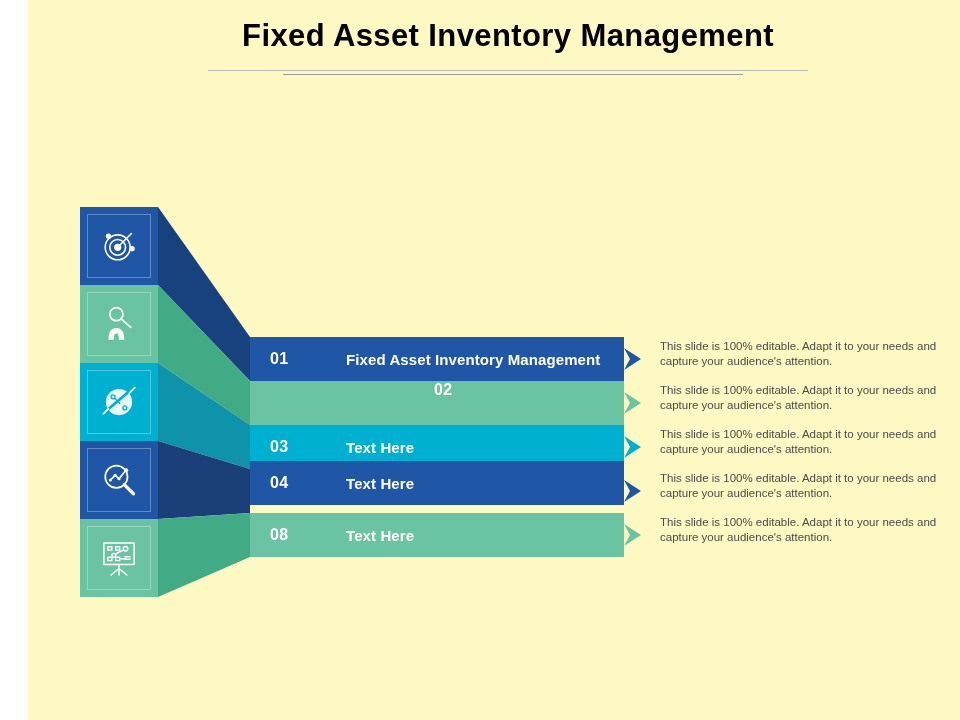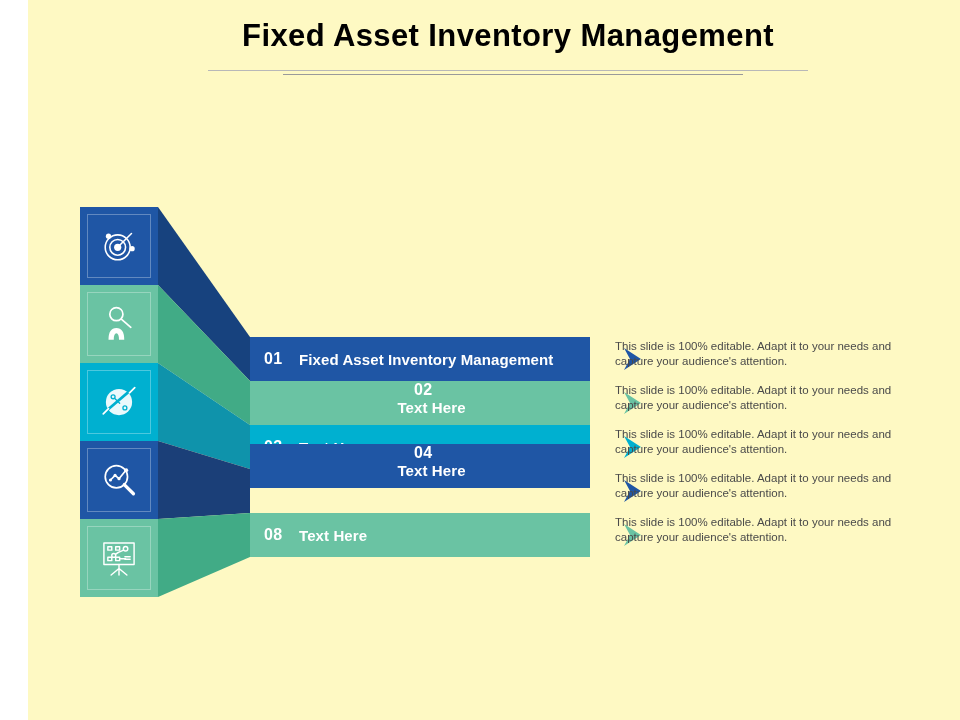--- a/index.html
+++ b/index.html
@@ -20,35 +20,35 @@
   .svg-layer{position:absolute;left:0;top:0;width:960px;height:720px;}
 
   
   .icon-tile{position:absolute;left:52px;width:78px;height:78px;box-sizing:border-box;}
   .icon-inner{position:absolute;left:7px;top:7px;right:7px;bottom:7px;border:1px solid rgba(255,255,255,.30);box-sizing:border-box;}
   .icon-glyph{position:absolute;left:0;top:0;width:78px;height:78px;display:flex;align-items:center;justify-content:center;}
   .icon-glyph svg{width:42px;height:42px;display:block;}
 
   
   .bar{
-    position:absolute;left:222px;width:340px;height:44px;
-    display:flex;align-items:center;box-sizing:border-box;padding-left:14px;
+    position:absolute;left:222px;width:374px;height:44px;
+    display:flex;align-items:center;box-sizing:border-box;padding-left:20px;gap:41px;
   }
   .bar-num{
     font-size:16px;font-weight:700;color:#ffffff;min-width:26px;
     font-family:"Liberation Sans",sans-serif;letter-spacing:.3px;
   }
   .bar-label{
     font-size:15px;font-weight:700;color:#ffffff;margin-left:9px;
     font-family:"Liberation Sans",sans-serif;white-space:nowrap;letter-spacing:.1px;
   }
 
   
   .desc{
-    position:absolute;left:587px;width:282px;
+    position:absolute;left:632px;width:282px;
     font-size:11.5px;line-height:15px;color:#4a4a4a;
     font-family:"Liberation Sans",sans-serif;
   }
 </style>
 </head>
 <body>
 
 <div class="slide">
 
   <div class="title">Fixed Asset Inventory Management</div>
@@ -150,21 +150,21 @@
           <span class="bar-label">Fixed Asset Inventory Management</span>
         </div>
         <div class="bar" style="top: 381px; background: rgb(106, 195, 163); flex-direction: column;">
           <span class="bar-num">02</span>
           <span class="bar-label">Text Here</span>
         </div>
         <div class="bar" style="top: 425px; background: rgb(0, 176, 208);">
           <span class="bar-num">03</span>
           <span class="bar-label">Text Here</span>
         </div>
-        <div class="bar" style="top: 444px; background: rgb(31, 86, 165); flex-direction: column;">
+        <div class="bar" style="top: 461px; background: rgb(31, 86, 165);">
           <span class="bar-num">04</span>
           <span class="bar-label">Text Here</span>
         </div>
         <div class="bar" style="top: 513px; background: rgb(106, 195, 163);">
           <span class="bar-num">08</span>
           <span class="bar-label">Text Here</span>
         </div>
       </div>
 
     <div id="descs">

